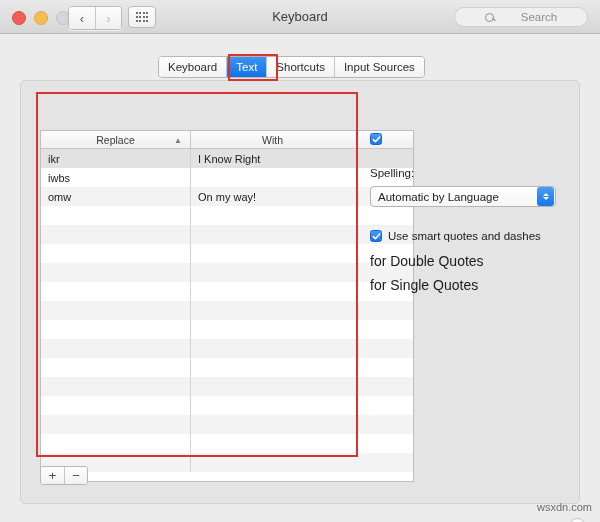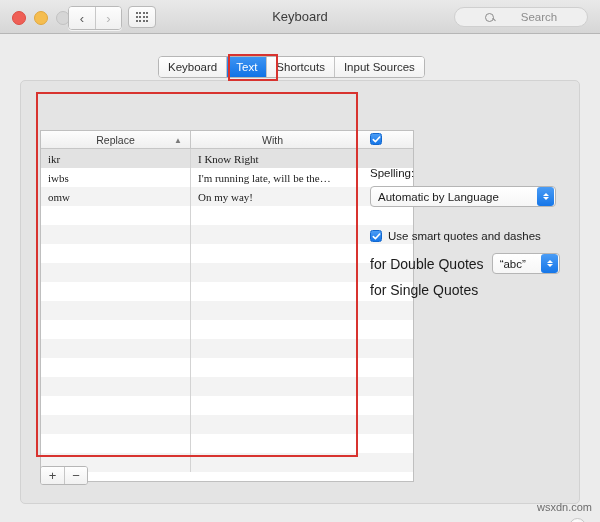--- a/index.html
+++ b/index.html
@@ -222,21 +222,20 @@
     color: #7a7a7a;
   }
   .tbody {
     height: 333px;
     overflow: hidden;
   }
   .trow {
     display: flex;
     height: 19px;
     box-sizing: border-box;
-    font-family: Liberation Serif, serif;
   }
   .trow.odd  { background: #f3f3f3; }
   .trow.even { background: #ffffff; }
   .trow.selected { background: #e2e2e2; }
   .tcell {
     font-size: 11px;
     color: #1b1b1b;
     display: flex;
     align-items: center;
     box-sizing: border-box;
@@ -477,23 +476,20 @@
           </div>
           <div class="tcell c2">
             <span>I Know Right</span>
           </div>
         </div>
 
         <div class="trow even">
           <div class="tcell c1">
             <span>iwbs</span>
           </div>
-          <div class="tcell c2">
-            <span>I'm running late, will be the…</span>
-          </div>
         </div>
 
         <div class="trow odd">
           <div class="tcell c1">
             <span>omw</span>
           </div>
           <div class="tcell c2">
             <span>On my way!</span>
           </div>
         </div>
@@ -596,27 +592,20 @@
             <path d="M1.3 4.6 L3.4 6.7 L7.7 2.0" stroke="#ffffff" stroke-width="1.6" fill="none" stroke-linecap="round" stroke-linejoin="round"></path>
           </svg>
         </span>
         <span class="checklabel">Use smart quotes and dashes</span>
       </div>
 
       <div style="height:10px"></div>
 
       <div class="qrow">
         <span class="qlabel">for Double Quotes</span>
-        <span class="popup" style="width:77px;">
-          <span class="pvalue">“abc”</span>
-          <span class="stepper">
-            <i class="chev up"></i>
-              <i class="chev down"></i>
-          </span>
-        </span>
       </div>
 
       <div style="height:8px"></div>
 
       <div class="qrow">
         <span class="qlabel">for Single Quotes</span>
       </div>
     </div>
 
     <div class="footer">

